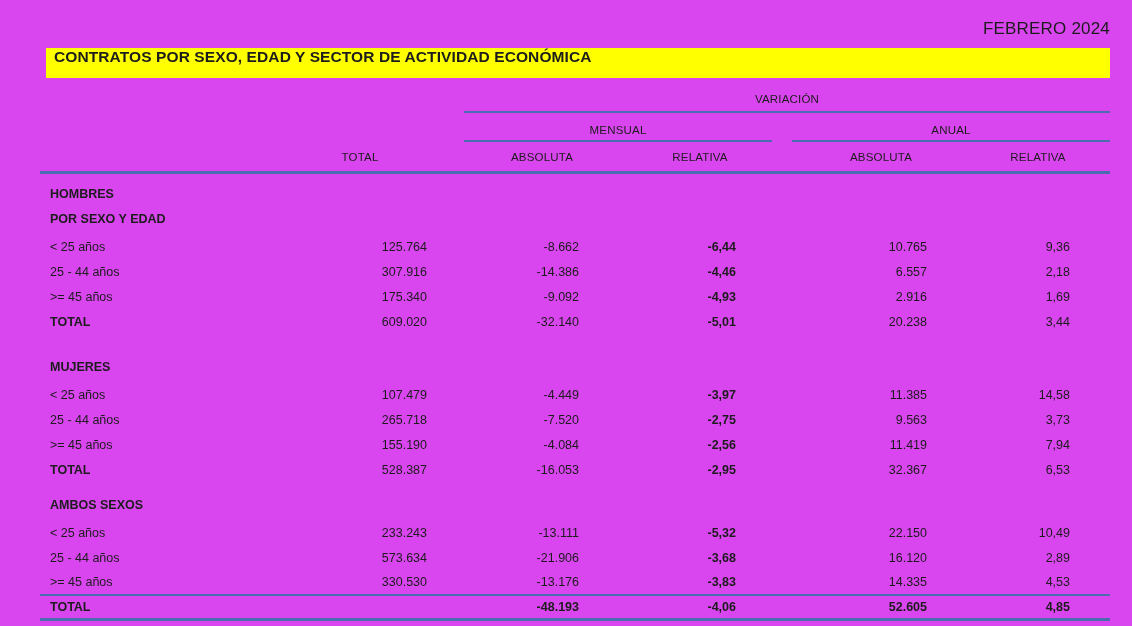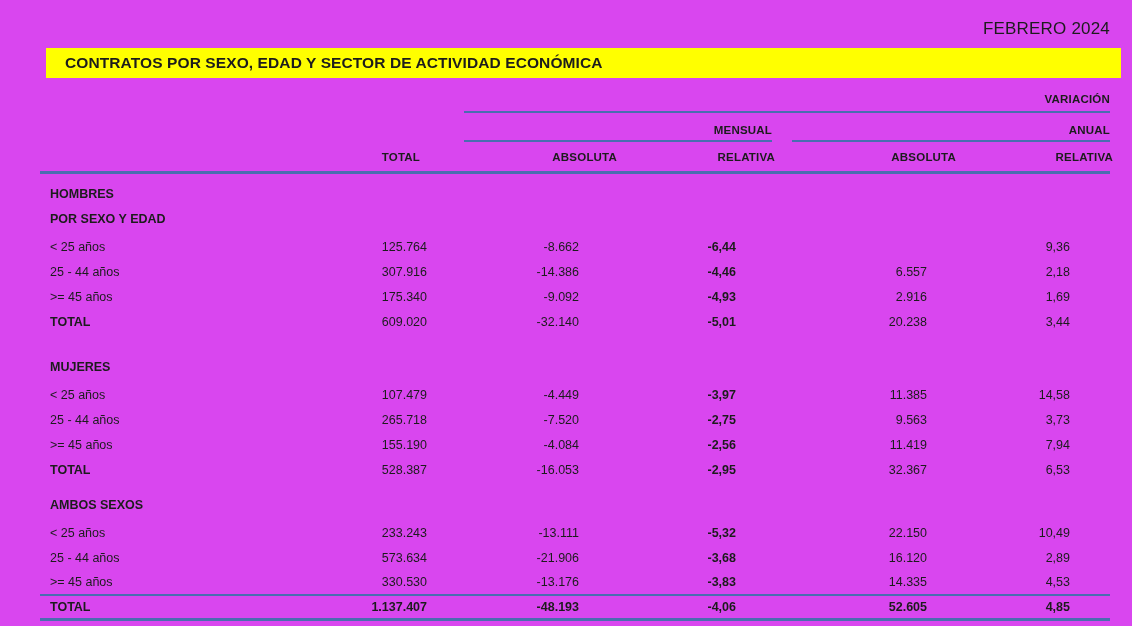--- a/index.html
+++ b/index.html
@@ -29,36 +29,34 @@
 
   
   .title-bar {
     position: absolute;
     left: 46px;
     top: 48px;
     width: 1064px;
     height: 30px;
     background: #ffff00;
     display: flex;
-    align-items: center;
-    padding-left: 11px;
   }
   .title-bar .title {
     font-size: 15.5px;
     font-weight: bold;
     padding-left: 8px;
     letter-spacing: 0.1px;
   }
 
   
   .hdr {
     position: absolute;
     font-size: 11.5px;
-    font-weight: bold;
-    text-align: right;
+    font-weight: normal;
+    text-align: center;
     letter-spacing: 0.2px;
   }
   .h-variacion { left: 464px; top: 93px;  width: 646px; }
   .h-mensual   { left: 464px; top: 124px; width: 308px; }
   .h-anual     { left: 792px; top: 124px; width: 318px; }
   .h-total     { left: 300px; top: 151px; width: 120px; }
   .h-mabs      { left: 467px; top: 151px; width: 150px; }
   .h-mrel      { left: 625px; top: 151px; width: 150px; }
   .h-aabs      { left: 806px; top: 151px; width: 150px; }
   .h-arel      { left: 963px; top: 151px; width: 150px; }
@@ -147,20 +145,21 @@
     </div>
 
     <div class="row section-row">
       <span class="c c-label">POR SEXO Y EDAD</span>
     </div>
     <div class="row gap3">
       <span class="c c-label">&lt; 25 años</span>
       <span class="c num c-total">125.764</span>
       <span class="c num c-mabs">-8.662</span>
       <span class="c num c-mrel">-6,44</span>
+      <span class="c num c-aabs">10.765</span>
       <span class="c num c-arel">9,36</span>
     </div>
     <div class="row">
       <span class="c c-label">25 - 44 años</span>
       <span class="c num c-total">307.916</span>
       <span class="c num c-mabs">-14.386</span>
       <span class="c num c-mrel">-4,46</span>
       <span class="c num c-aabs">6.557</span>
       <span class="c num c-arel">2,18</span>
     </div>
@@ -240,21 +239,20 @@
       <span class="c c-label">&gt;= 45 años</span>
       <span class="c num c-total">330.530</span>
       <span class="c num c-mabs">-13.176</span>
       <span class="c num c-mrel">-3,83</span>
       <span class="c num c-aabs">14.335</span>
       <span class="c num c-arel">4,53</span>
     </div>
 
     <div class="row grand-row">
       <span class="c c-label">TOTAL</span>
-      <span class="c num c-total">1.137.407</span>
       <span class="c num c-mabs">-48.193</span>
       <span class="c num c-mrel">-4,06</span>
       <span class="c num c-aabs">52.605</span>
       <span class="c num c-arel">4,85</span>
     </div>
 
   </div>
 </div>
 
 </body></html>

